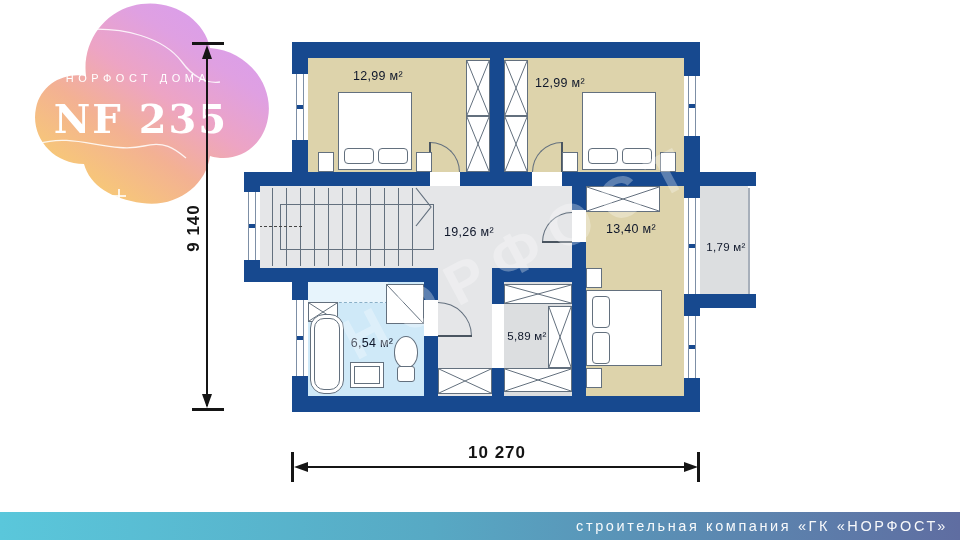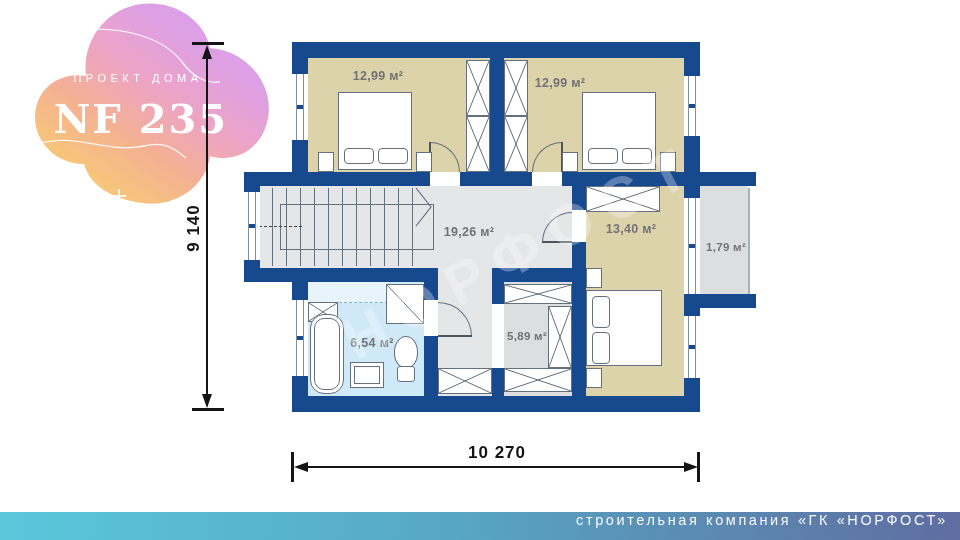--- a/index.html
+++ b/index.html
@@ -17,36 +17,36 @@
   svg.xs line{stroke:#63707e;stroke-width:1;vector-effect:non-scaling-stroke}
   .win{position:absolute;background:#fff}
   .win::before{content:"";position:absolute;left:4px;right:4px;top:0;bottom:0;
        border-left:1px solid #7d8fa6;border-right:1px solid #7d8fa6}
   .win::after{content:"";position:absolute;left:5px;right:5px;top:50%;height:4px;margin-top:-2px;background:#17498f}
   .opening{position:absolute;background:#fff}
   .arc{position:absolute;box-sizing:border-box}
   .arc-tr{border-top:1.5px solid #63707e;border-right:1.5px solid #63707e;border-top-right-radius:100% 100%}
   .arc-tl{border-top:1.5px solid #63707e;border-left:1.5px solid #63707e;border-top-left-radius:100% 100%}
   .leaf{position:absolute;background:#4a5560}
-  .rlabel{position:absolute;transform:translate(-50%,-50%);font-weight:700;font-size:12.5px;
-       color:#737373;white-space:nowrap;letter-spacing:.3px}
+  .rlabel{position:absolute;transform:translate(-50%,-50%);font-weight:400;font-size:12.5px;
+       color:#0f172a;white-space:nowrap;letter-spacing:.3px}
   .stair-treads{position:absolute;background:repeating-linear-gradient(to right,#63707e 0 1px,transparent 1px 14px)}
   .stair-outline{position:absolute;border:1px solid #63707e}
   .stair-dash{position:absolute;border-top:1.5px dashed #444}
   .dimline{position:absolute;background:#151515}
   .dimtick{position:absolute;background:#151515}
   .tri{position:absolute;width:0;height:0}
   .dimnum{position:absolute;font-size:17px;font-weight:700;color:#141414;letter-spacing:1px;white-space:nowrap}
   .badge-kicker{position:absolute;transform:translate(-50%,-50%);color:#fff;font-size:11px;
        letter-spacing:4.5px;font-weight:500;white-space:nowrap}
   .badge-code{position:absolute;transform:translate(-50%,-50%);color:#fff;font-size:40px;font-weight:700;
        font-family:"DejaVu Serif",serif;letter-spacing:2px;white-space:nowrap}
   .footer{position:absolute;left:0;top:512px;width:960px;height:28px;
        background:linear-gradient(90deg,#5ac7db 0%,#57a9c4 45%,#5f6da1 100%);
-       display:flex;align-items:flex-start;justify-content:flex-end;box-sizing:border-box;padding-right:12px}
+       display:flex;align-items:center;justify-content:flex-end;box-sizing:border-box;padding-right:12px}
   .footer span{color:rgba(255,255,255,.95);font-size:14.5px;letter-spacing:2.6px;white-space:nowrap}
   .watermark{position:absolute;left:300px;top:150px;width:440px;height:200px;display:flex;
        align-items:center;justify-content:center;transform:rotate(-28deg);pointer-events:none;
        font-size:58px;font-weight:700;letter-spacing:14px;color:rgba(255,255,255,.30);z-index:40}
   .rail{position:absolute;background:#a7afba}
 </style>
 </head>
 <body>
 
 <svg class="abs" style="left:14px;top:-4px" width="268" height="222" viewBox="0 0 268 222">
@@ -63,21 +63,21 @@
        C192,190 162,212 128,207 C98,203 76,190 70,168 C38,168 16,140 22,112
        C27,88 50,76 72,80 C68,48 88,18 118,10 Z"></path>
   <path fill="none" stroke="rgba(255,255,255,.85)" stroke-width="1.3" d="M66,34 C110,30 150,42 168,66 C178,80 192,88 206,86"></path>
   <path fill="none" stroke="rgba(255,255,255,.85)" stroke-width="1.3" d="M24,148 C60,136 95,158 130,150 C150,145 160,152 172,162"></path>
   <g stroke="#fff" stroke-width="1.6">
     <line x1="98" y1="200" x2="112" y2="200"></line>
       <line x1="105" y1="193" x2="105" y2="207"></line>
   </g>
   <line x1="48" y1="68" x2="62" y2="68" stroke="#fff" stroke-width="1.6"></line>
 </svg>
-<div class="badge-kicker" style="left:138px;top:78px">ПРОЕКТ ДОМА</div>
+<div class="badge-kicker" style="left:138px;top:78px">НОРФОСТ ДОМА</div>
 <div class="badge-code" style="left:141px;top:118px">NF 235</div>
 
 <div class="abs" style="left:0;top:0;width:960px;height:540px">
 
   <div class="floor" style="left:308px;top:58px;width:182px;height:114px;background:#ddd3ab"></div>
   <div class="floor" style="left:504px;top:58px;width:180px;height:114px;background:#ddd3ab"></div>
   <div class="floor" style="left:260px;top:186px;width:312px;height:82px;background:#e5e6e8"></div>
   <div class="floor" style="left:438px;top:268px;width:54px;height:128px;background:#e5e6e8"></div>
   <div class="floor" style="left:586px;top:186px;width:98px;height:210px;background:#ddd3ab"></div>
   <div class="floor" style="left:308px;top:282px;width:116px;height:114px;background:#cfe9f8"></div>

